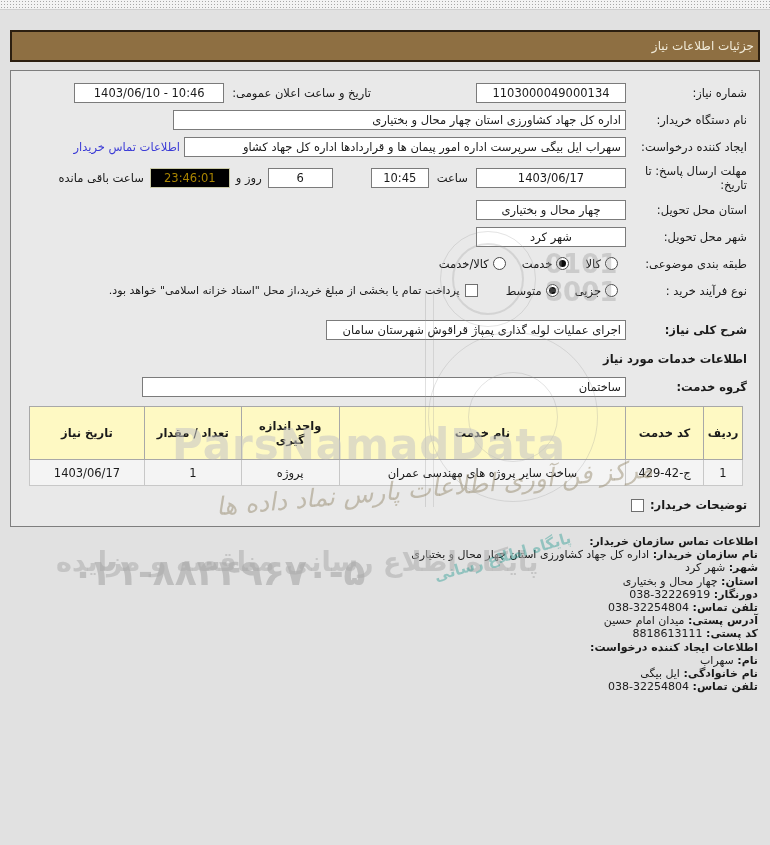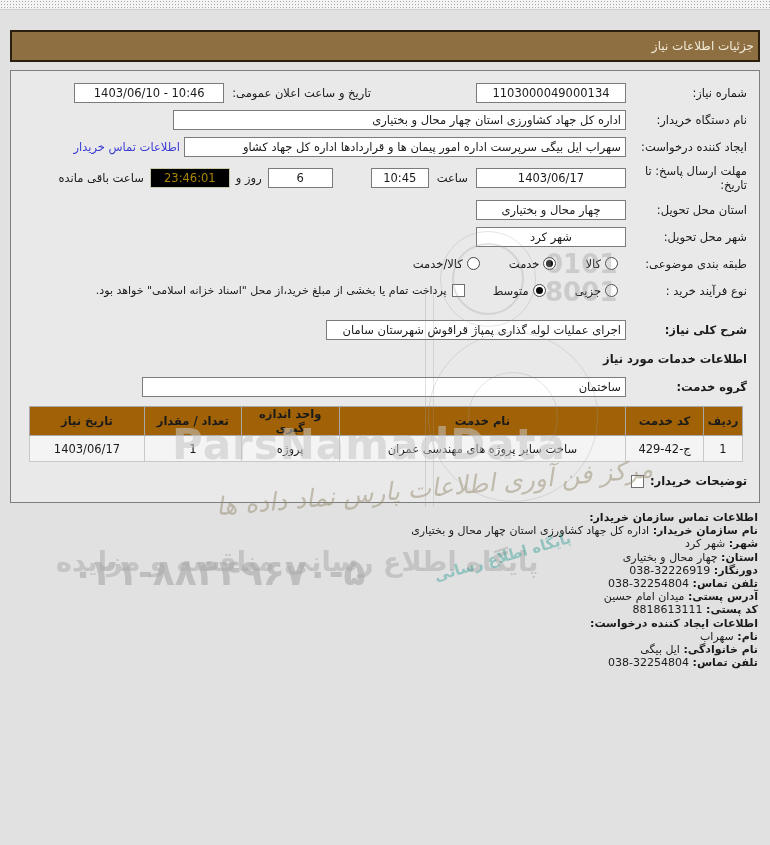--- a/index.html
+++ b/index.html
@@ -68,38 +68,38 @@
     width:13px;height:13px;border:1px solid #4a4a4a;border-radius:50%;
     background:#fff;position:relative;flex-shrink:0;margin-left:4px;
   }
   .radio.checked::after{
     content:"";position:absolute;top:2px;left:2px;right:2px;bottom:2px;
     background:#0a0a0a;border-radius:50%;
   }
   .checkbox{
     width:13px;height:13px;border:1px solid #6f6f6f;background:#fff;flex-shrink:0;margin-left:5px;
   }
-  .opt-label{ margin-left:29px; white-space:nowrap; }
+  .opt-label{ margin-left:16px; white-space:nowrap; }
   .small{ font-size:11px; white-space:nowrap; }
   .heading-row{ height:24px; display:flex; align-items:center; padding:0 12px; font-weight:bold; }
   table.svc{
     border-collapse:collapse;
     margin:6px 16px 8px 16px;
     width:714px;
     font-size:11.5px;
     background:#f4f4f4;
     border:1px solid #9a9a9a;
   }
   table.svc th{
-    background:#a16207;
+    background:#fef9c3;
     border:1px solid #a8a8a8;
     height:22px;
     font-weight:bold;
     text-align:center;
-    padding:0 3px;
+    padding:12px 3px;
   }
   table.svc td{
     border:1px solid #c8c8c8;
     height:26px;
     text-align:center;
     padding:0 3px;
   }
   .c-ridx{width:39px} .c-code{width:78px} .c-name{width:287px}
   .c-unit{width:98px} .c-qty{width:97px} .c-date{width:115px}
   .contact-block{

